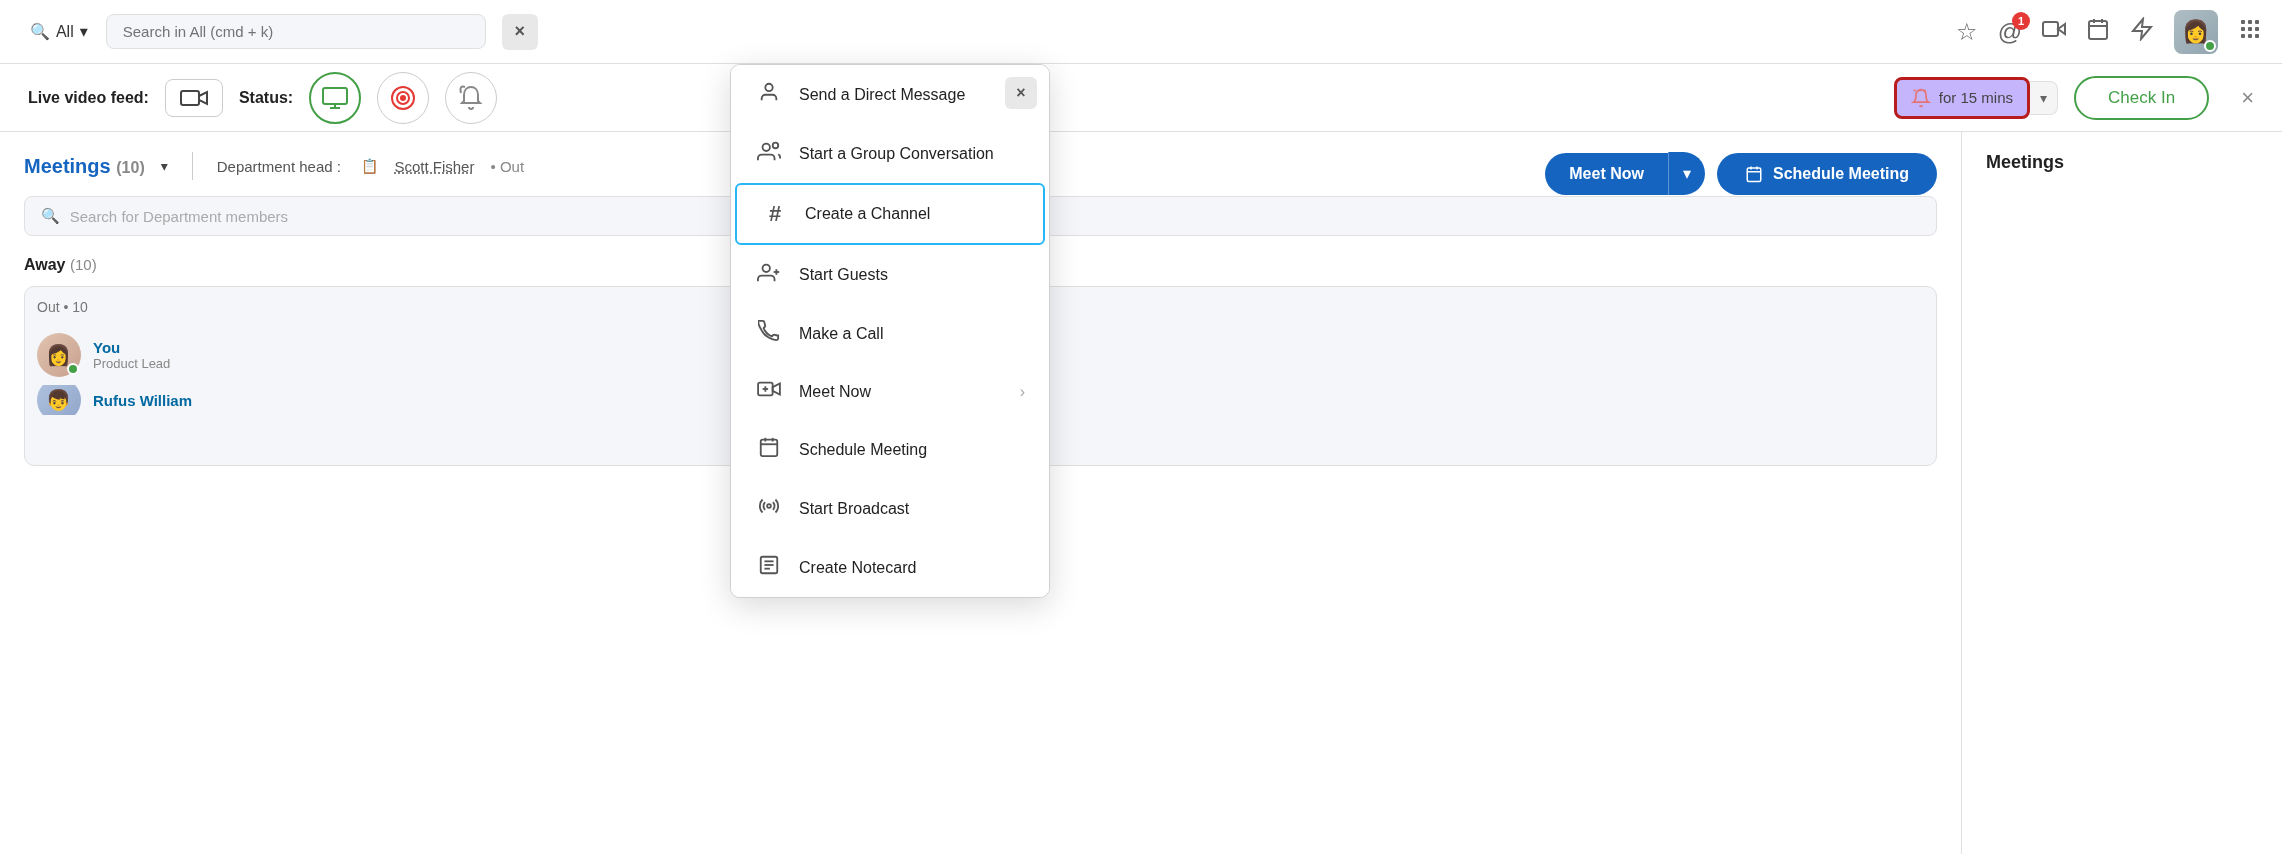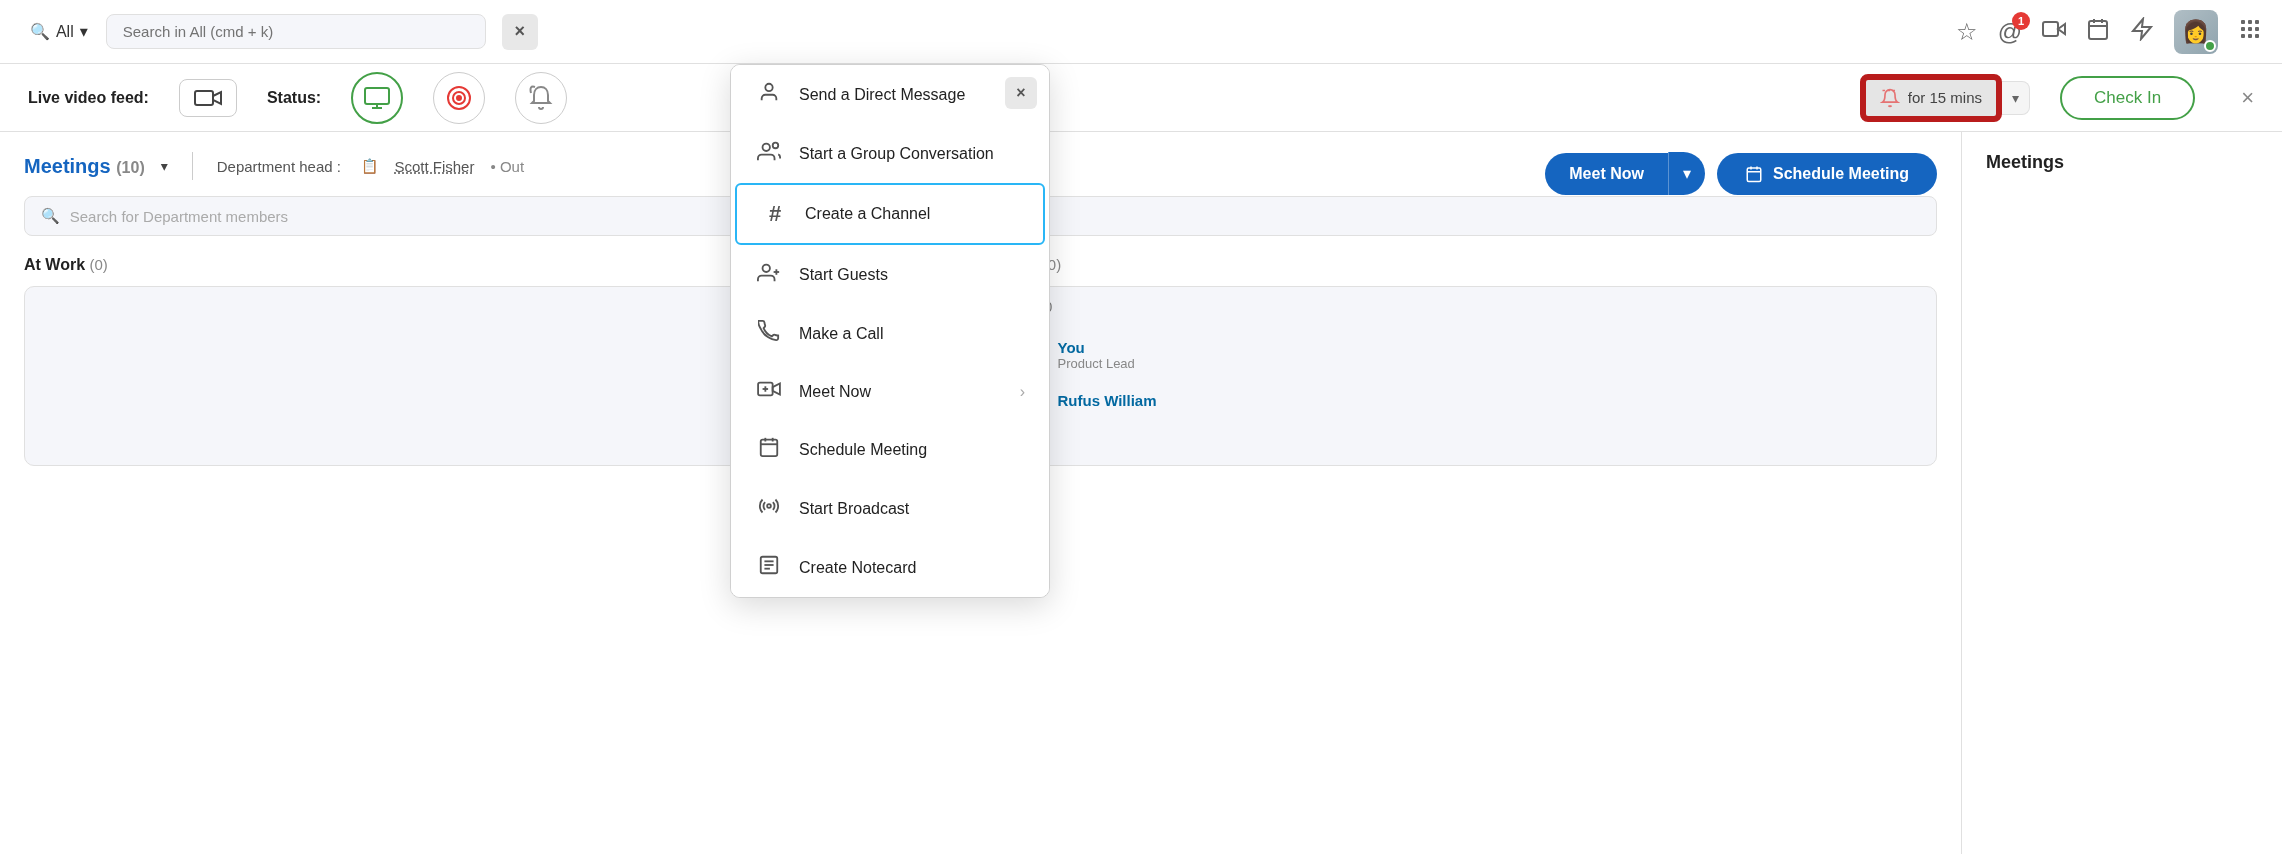--- a/index.html
+++ b/index.html
@@ -127,21 +127,21 @@
     }
 
     
     .second-bar {
       display: flex;
       align-items: center;
       background: #fff;
       border-bottom: 1px solid #e0e0e0;
       height: 68px;
       padding: 0 28px;
-      gap: 30px;
+      gap: 16px;
     }
 
     .live-video-label {
       font-size: 16px;
       font-weight: 600;
       color: #222;
       white-space: nowrap;
     }
 
     .video-icon-btn {
@@ -202,22 +202,22 @@
       cursor: pointer;
       background: #fff;
     }
 
     .second-bar-spacer { flex: 1; }
 
     .snooze-btn {
       display: flex;
       align-items: center;
       gap: 8px;
-      background: #e5e5e5;
-      border: 6px solid #b91c1c;
+      background: #c4b5fd;
+      border: 3px solid #b91c1c;
       border-radius: 8px;
       padding: 8px 14px;
       font-size: 15px;
       color: #444;
       cursor: pointer;
     }
 
     .snooze-dropdown {
       background: #f5f5f5;
       border: 1px solid #e0e0e0;
@@ -716,27 +716,20 @@
       </button>
     </div>
 
     <div class="dept-search">
       <span>🔍</span>
       <span>Search for Department members</span>
     </div>
 
     <div class="columns-row">
 
-      <div class="col-section">
-        <div class="col-header">
-          <span>At Work</span>
-          <span class="col-count">(0)</span>
-        </div>
-        <div class="col-box"></div>
-      </div>
 
       <div class="col-section">
         <div class="col-header">
           <span>Away</span>
           <span class="col-count">(10)</span>
         </div>
         <div class="col-box">
           <div class="away-subheader">Out • 10</div>
 
           <div class="member-row">

